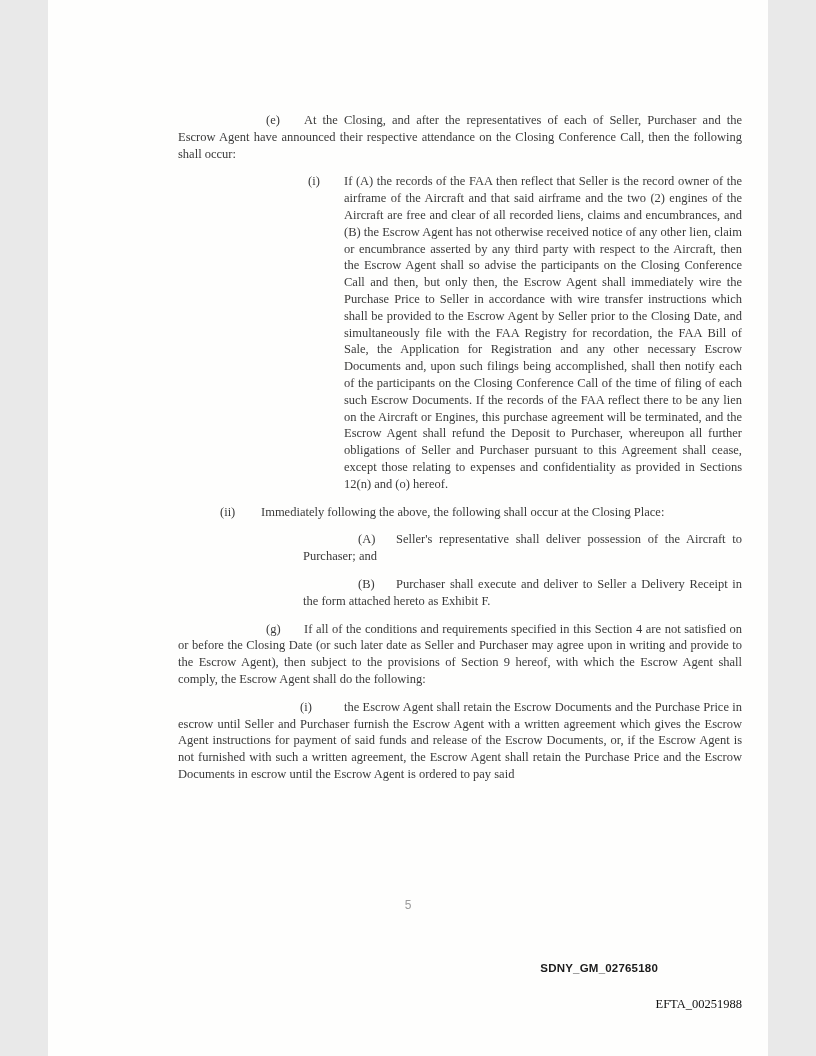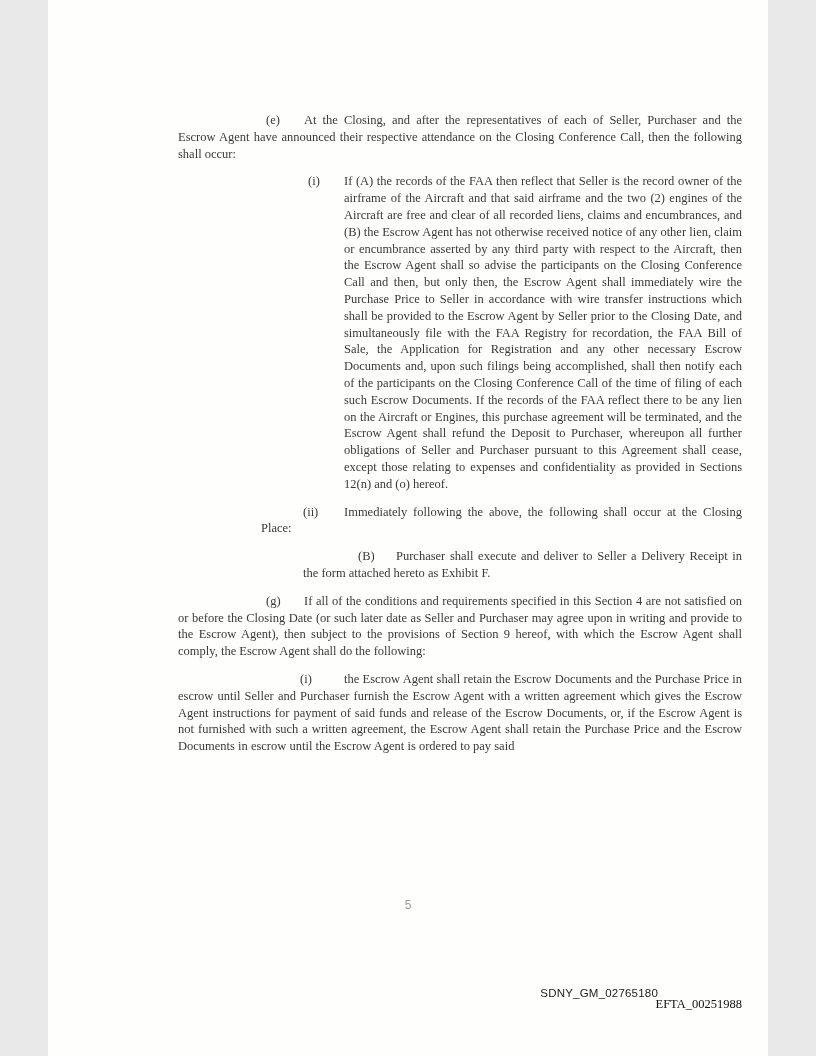--- a/index.html
+++ b/index.html
@@ -34,21 +34,21 @@
   p.para-std .plabel { display: inline-block; width: 38px; text-indent: 0; }
 
   
   p.block-i {
     margin-left: 166px;
     text-indent: -36px;
   }
   p.block-i .plabel { display: inline-block; width: 36px; text-indent: 0; }
 
   
-  p.para-ii { margin-left: 83px; text-indent: 42px; }
+  p.para-ii { text-indent: 42px; }
   p.para-ii .plabel { display: inline-block; width: 41px; text-indent: 0; }
 
   
   p.para-ab { margin-left: 125px; text-indent: 55px; }
   p.para-ab .plabel { display: inline-block; width: 38px; text-indent: 0; }
 
   
   p.para-gi { text-indent: 122px; }
   p.para-gi .plabel { display: inline-block; width: 44px; text-indent: 0; }
 
@@ -57,25 +57,25 @@
     top: 898px;
     left: 0;
     right: 0;
     text-align: center;
     font-size: 12px;
     color: #9a9a9a;
     font-family: "Liberation Sans", sans-serif;
   }
   .stamp-sdny {
     position: absolute;
-    top: 987px;
+    top: 962px;
     right: 110px;
     font-family: "Liberation Sans", sans-serif;
     font-size: 11.5px;
-    font-weight: 400;
+    font-weight: 700;
     color: #1c1c1c;
     letter-spacing: 0.2px;
   }
   .protective-order {
     position: absolute;
     top: 977px;
     left: 0;
     right: 0;
     text-align: center;
     font-family: "Liberation Sans", sans-serif;
@@ -98,20 +98,21 @@
 <div class="page">
 
   <div class="content">
 
     <p class="para para-std"><span class="plabel">(e)</span><span>At the Closing, and after the representatives of each of Seller, Purchaser and the Escrow Agent have announced their respective attendance on the Closing Conference Call, then the following shall occur:</span></p>
 
     <p class="para block-i"><span class="plabel">(i)</span><span>If (A) the records of the FAA then reflect that Seller is the record owner of the airframe of the Aircraft and that said airframe and the two (2) engines of the Aircraft are free and clear of all recorded liens, claims and encumbrances, and (B) the Escrow Agent has not otherwise received notice of any other lien, claim or encumbrance asserted by any third party with respect to the Aircraft, then the Escrow Agent shall so advise the participants on the Closing Conference Call and then, but only then, the Escrow Agent shall immediately wire the Purchase Price to Seller in accordance with wire transfer instructions which shall be provided to the Escrow Agent by Seller prior to the Closing Date, and simultaneously file with the FAA Registry for recordation, the FAA Bill of Sale, the Application for Registration and any other necessary Escrow Documents and, upon such filings being accomplished, shall then notify each of the participants on the Closing Conference Call of the time of filing of each such Escrow Documents.  If the records of the FAA reflect there to be any lien on the Aircraft or Engines, this purchase agreement will be terminated, and the Escrow Agent shall refund the Deposit to Purchaser, whereupon all further obligations of Seller and Purchaser pursuant to this Agreement shall cease, except those relating to expenses and confidentiality as provided in Sections 12(n) and (o) hereof.</span></p>
 
     <p class="para para-ii"><span class="plabel">(ii)</span><span>Immediately following the above, the following shall occur at the Closing Place:</span></p>
 
+    <p class="para para-ab"><span class="plabel">(A)</span><span>Seller's representative shall deliver possession of the Aircraft to Purchaser; and</span></p>
 
     <p class="para para-ab"><span class="plabel">(B)</span><span>Purchaser shall execute and deliver to Seller a Delivery Receipt in the form attached hereto as Exhibit F.</span></p>
 
 
     <p class="para para-std"><span class="plabel">(g)</span><span>If all of the conditions and requirements specified in this Section 4 are not satisfied on or before the Closing Date (or such later date as Seller and Purchaser may agree upon in writing and provide to the Escrow Agent), then subject to the provisions of Section 9 hereof, with which the Escrow Agent shall comply, the Escrow Agent shall do the following:</span></p>
 
     <p class="para para-gi"><span class="plabel">(i)</span><span>the Escrow Agent shall retain the Escrow Documents and the Purchase Price in escrow until Seller and Purchaser furnish the Escrow Agent with a written agreement which gives the Escrow Agent instructions for payment of said funds and release of the Escrow Documents, or, if the Escrow Agent is not furnished with such a written agreement, the Escrow Agent shall retain the Purchase Price and the Escrow Documents in escrow until the Escrow Agent is ordered to pay said</span></p>
 
   </div>
 

